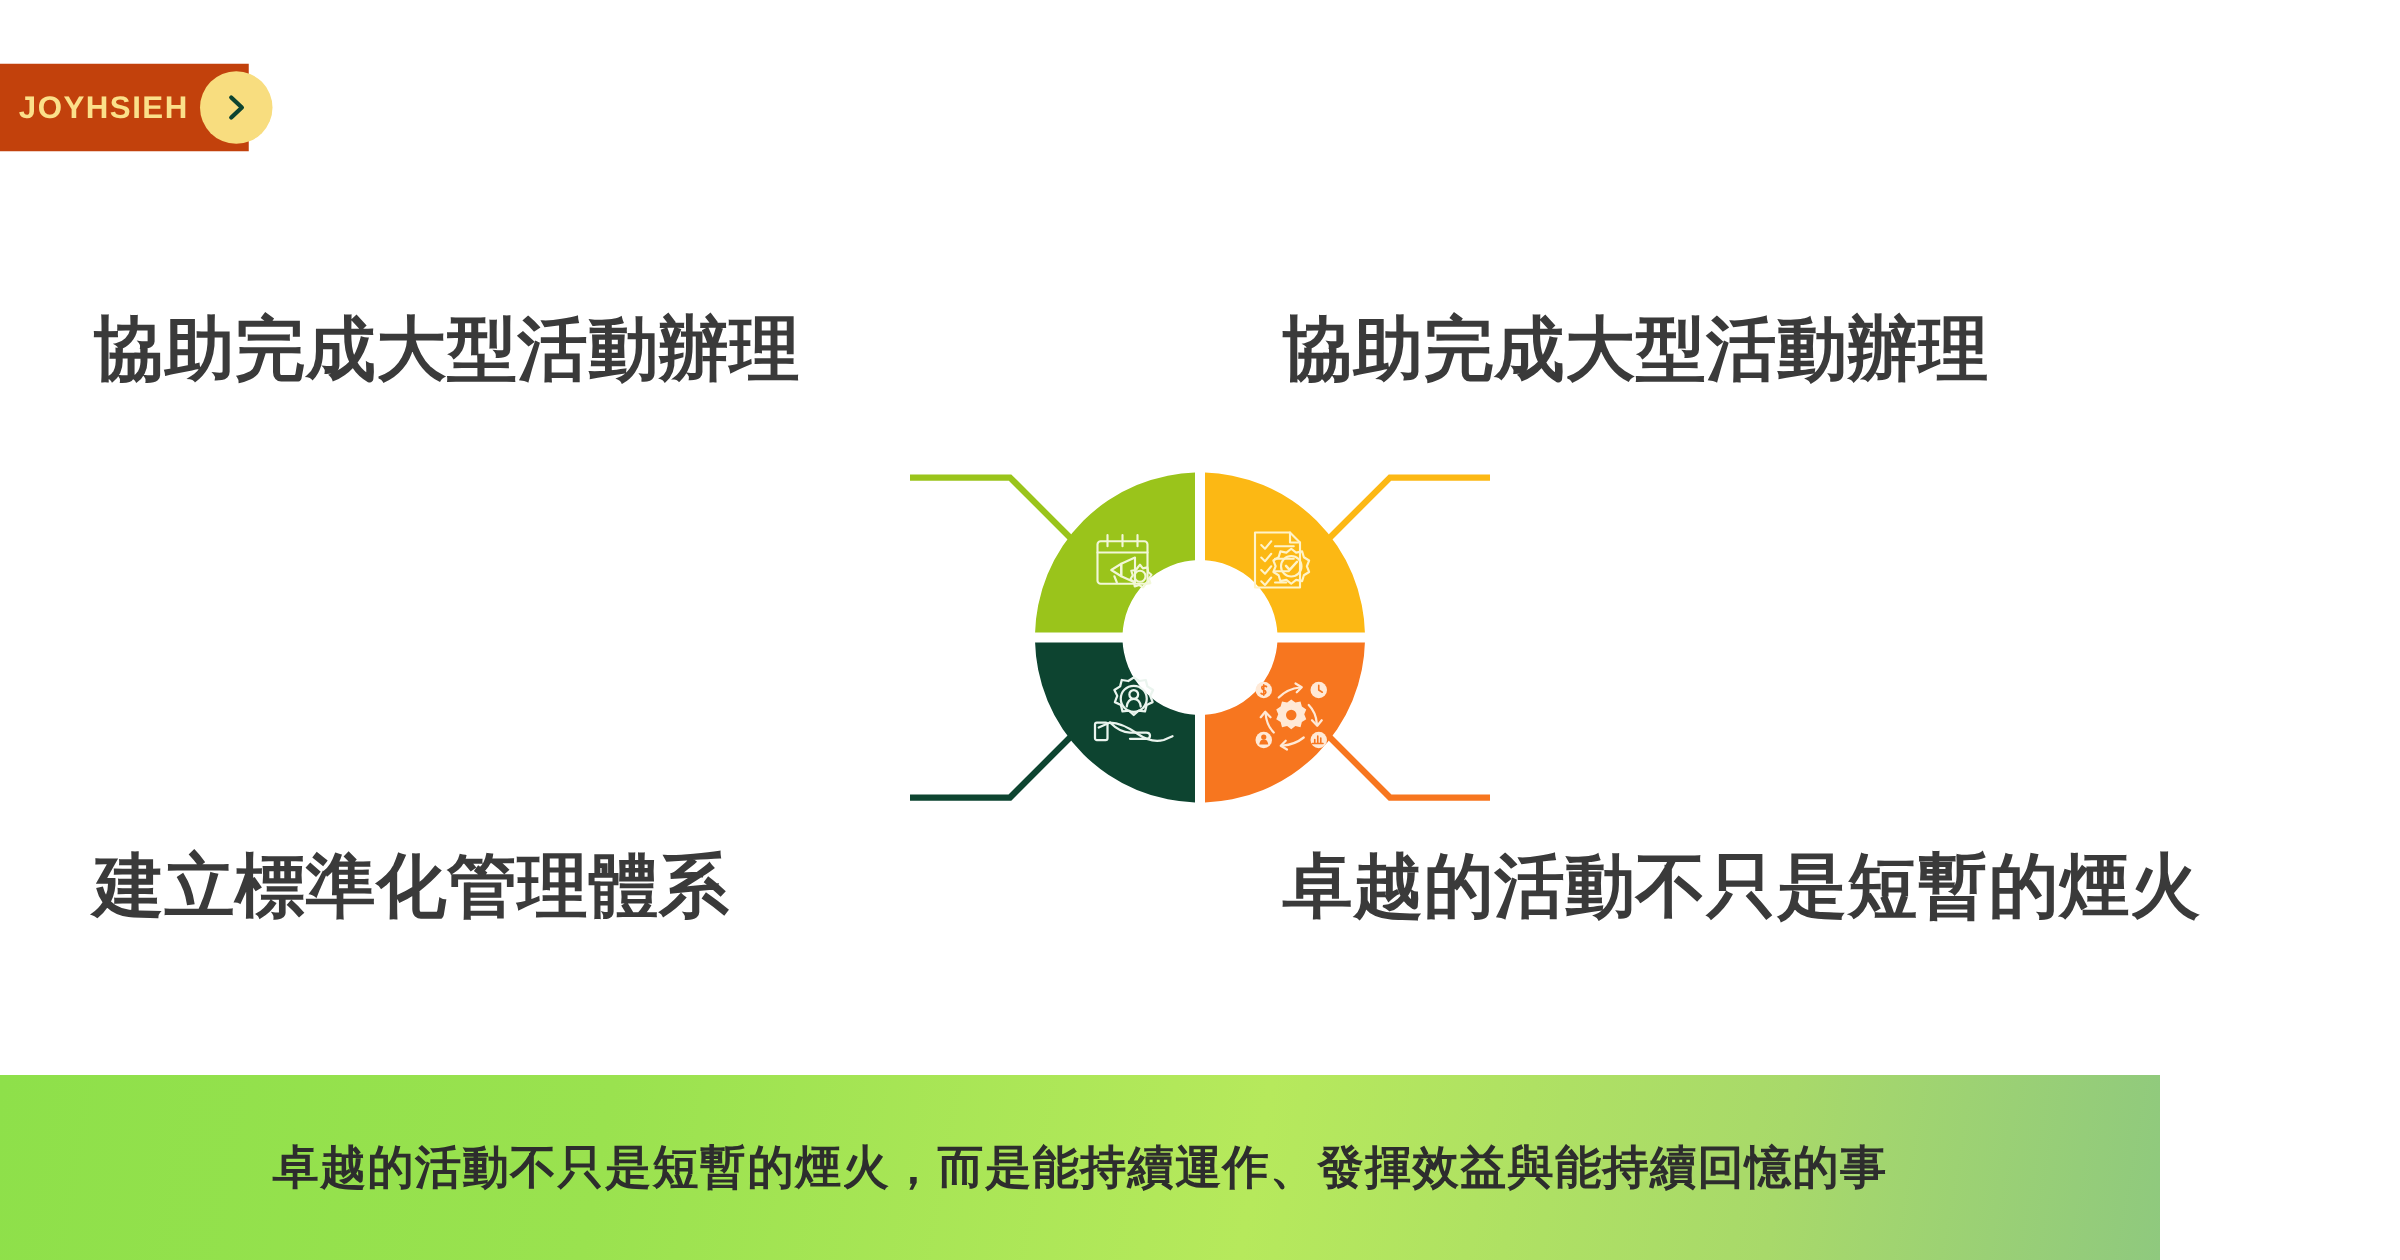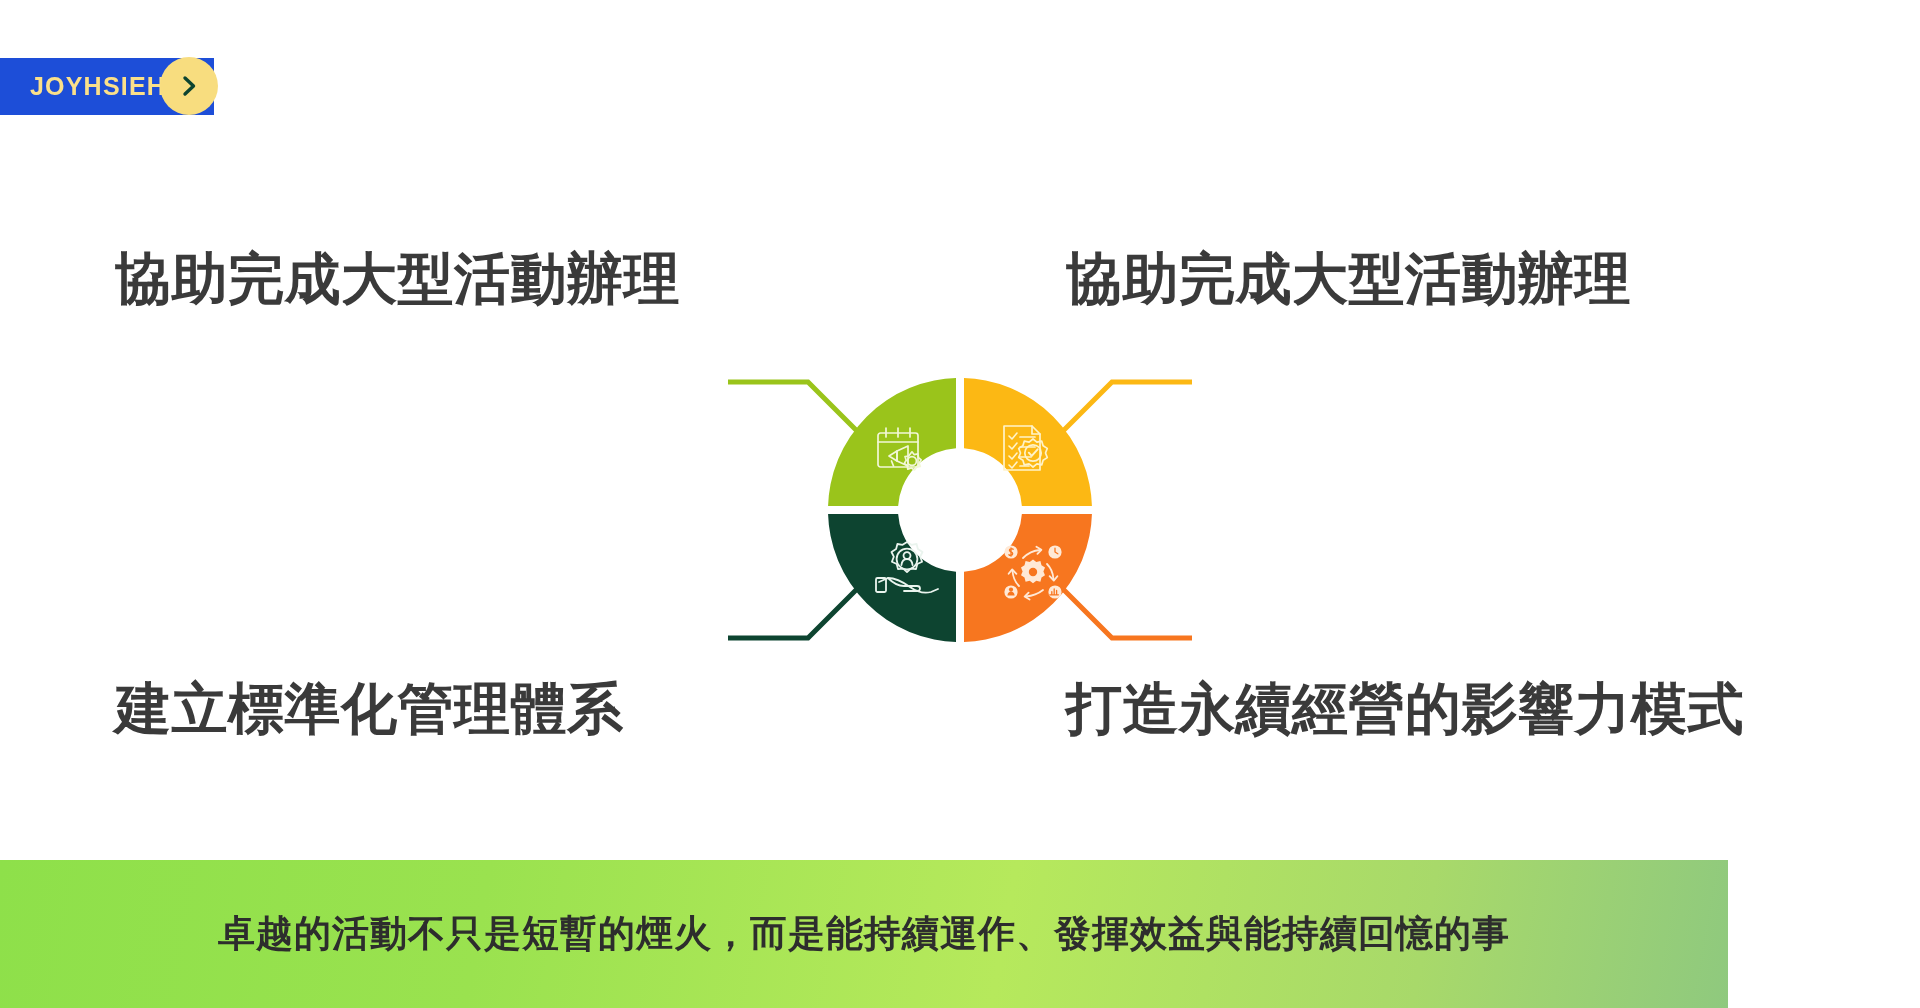--- a/index.html
+++ b/index.html
@@ -19,25 +19,25 @@
   .brand-badge {
     position: absolute;
     left: 0;
     top: 57px;
     height: 58px;
     display: flex;
     align-items: center;
     z-index: 5;
   }
   .brand-plate {
-    background: #1d4ed8;
-    height: 57px;
-    display: flex;
-    align-items: center;
-    padding: 0 48px 0 30px;
+    background: #c2410c;
+    height: 70px;
+    display: flex;
+    align-items: center;
+    padding: 0 48px 0 15px;
     box-sizing: border-box;
   }
   .brand-text {
     color: #fbe08a;
     font-size: 25px;
     font-weight: 700;
     letter-spacing: 1.2px;
     line-height: 1;
     white-space: nowrap;
   }
@@ -57,21 +57,20 @@
 
   
   .label {
     position: absolute;
     color: #3a3a3a;
     font-size: 56px;
     font-weight: 700;
     line-height: 1.1;
     white-space: nowrap;
     letter-spacing: 0.5px;
-    margin-left: 40px;
   }
   .label-tl { left: 75px;  top: 248px; }
   .label-tr { left: 1026px; top: 248px; }
   .label-bl { left: 75px;  top: 678px; }
   .label-br { left: 1026px; top: 678px; }
 
   
   .donut-wrap {
     position: absolute;
     left: 690px;
@@ -112,21 +111,21 @@
   <div class="brand-circle">
     <svg width="30" height="30" viewBox="0 0 30 30" aria-hidden="true">
       <path d="M11 7 L19.5 15 L11 23" fill="none" stroke="#0d4430" stroke-width="3.4" stroke-linecap="round" stroke-linejoin="round"></path>
     </svg>
   </div>
 </div>
 
 <div class="label label-tl">協助完成大型活動辦理</div>
 <div class="label label-tr">協助完成大型活動辦理</div>
 <div class="label label-bl">建立標準化管理體系</div>
-<div class="label label-br">打造永續經營的影響力模式</div>
+<div class="label label-br">卓越的活動不只是短暫的煙火</div>
 
 <div class="donut-wrap">
   <svg width="540" height="380" viewBox="0 0 540 380" aria-hidden="true">
     <defs>
 
       <clipPath id="clip-tl">
           <rect x="0" y="0" width="266" height="186"></rect>
         </clipPath>
       <clipPath id="clip-tr">
           <rect x="274" y="0" width="266" height="186"></rect>

